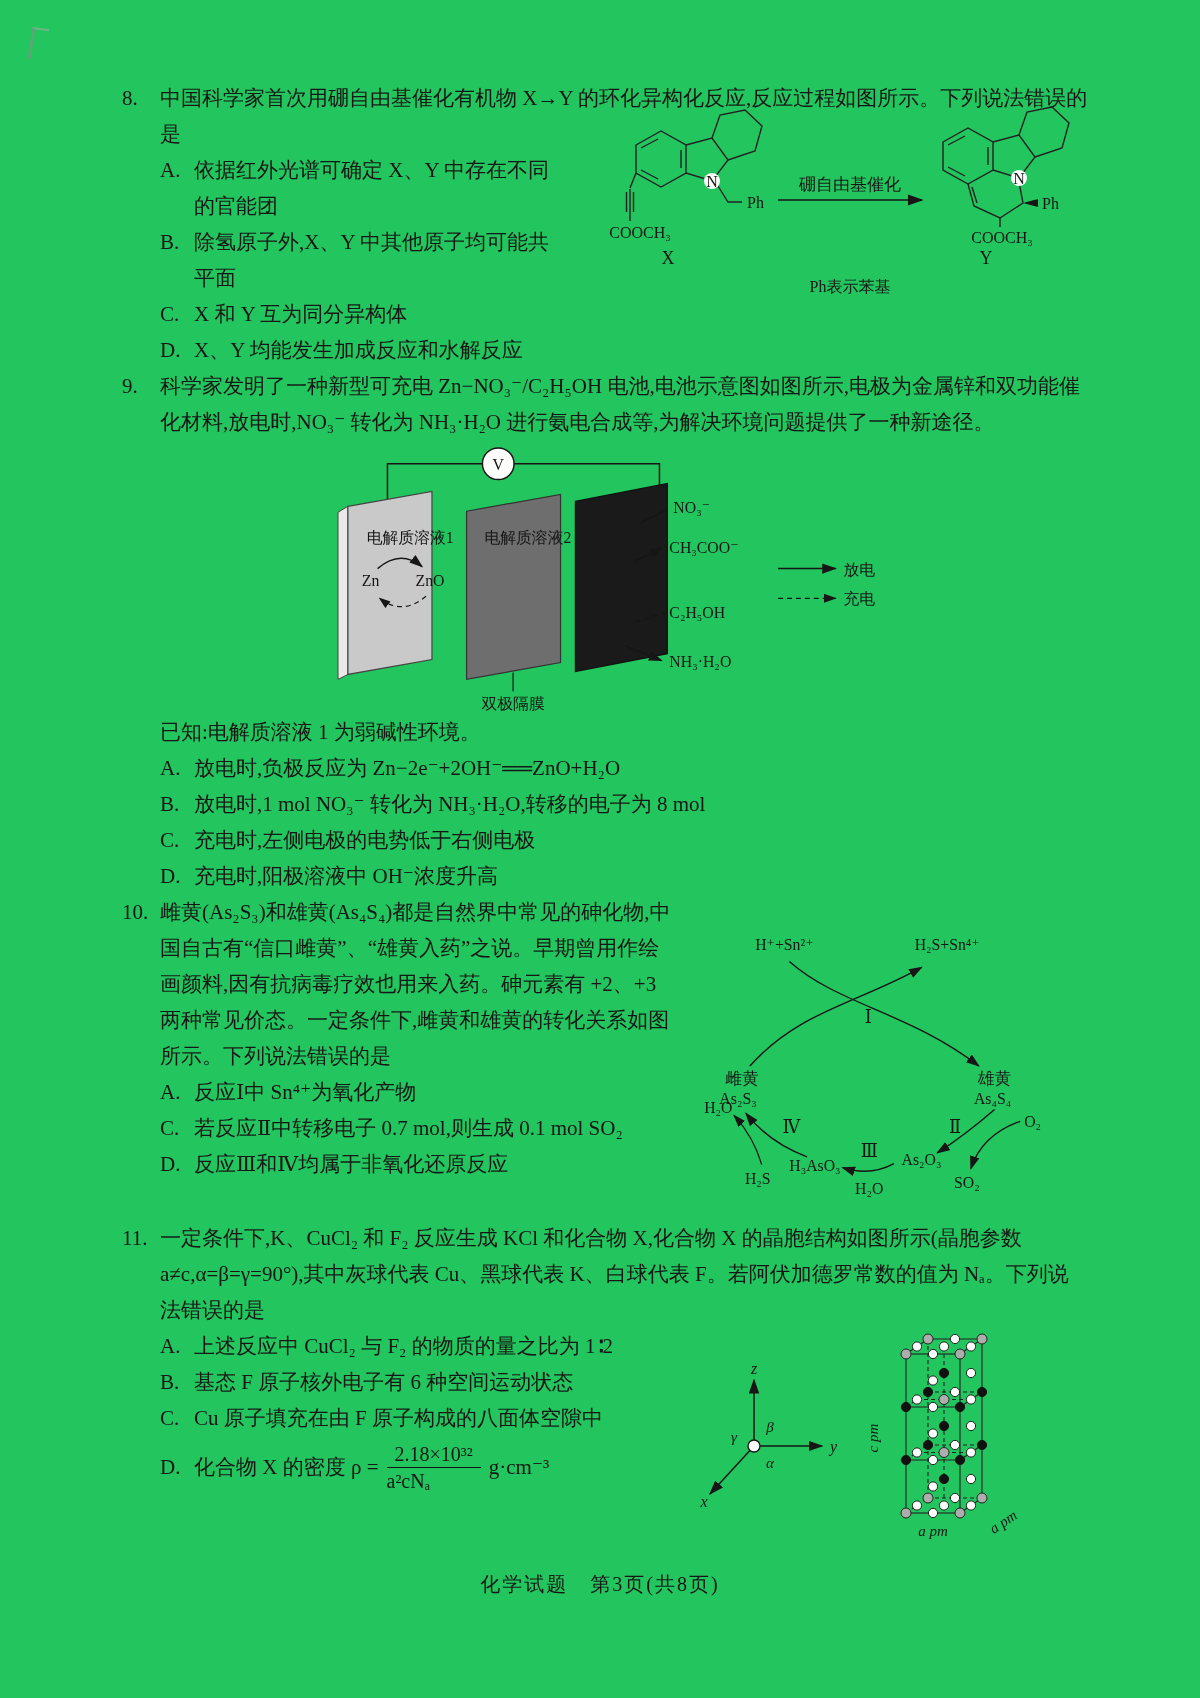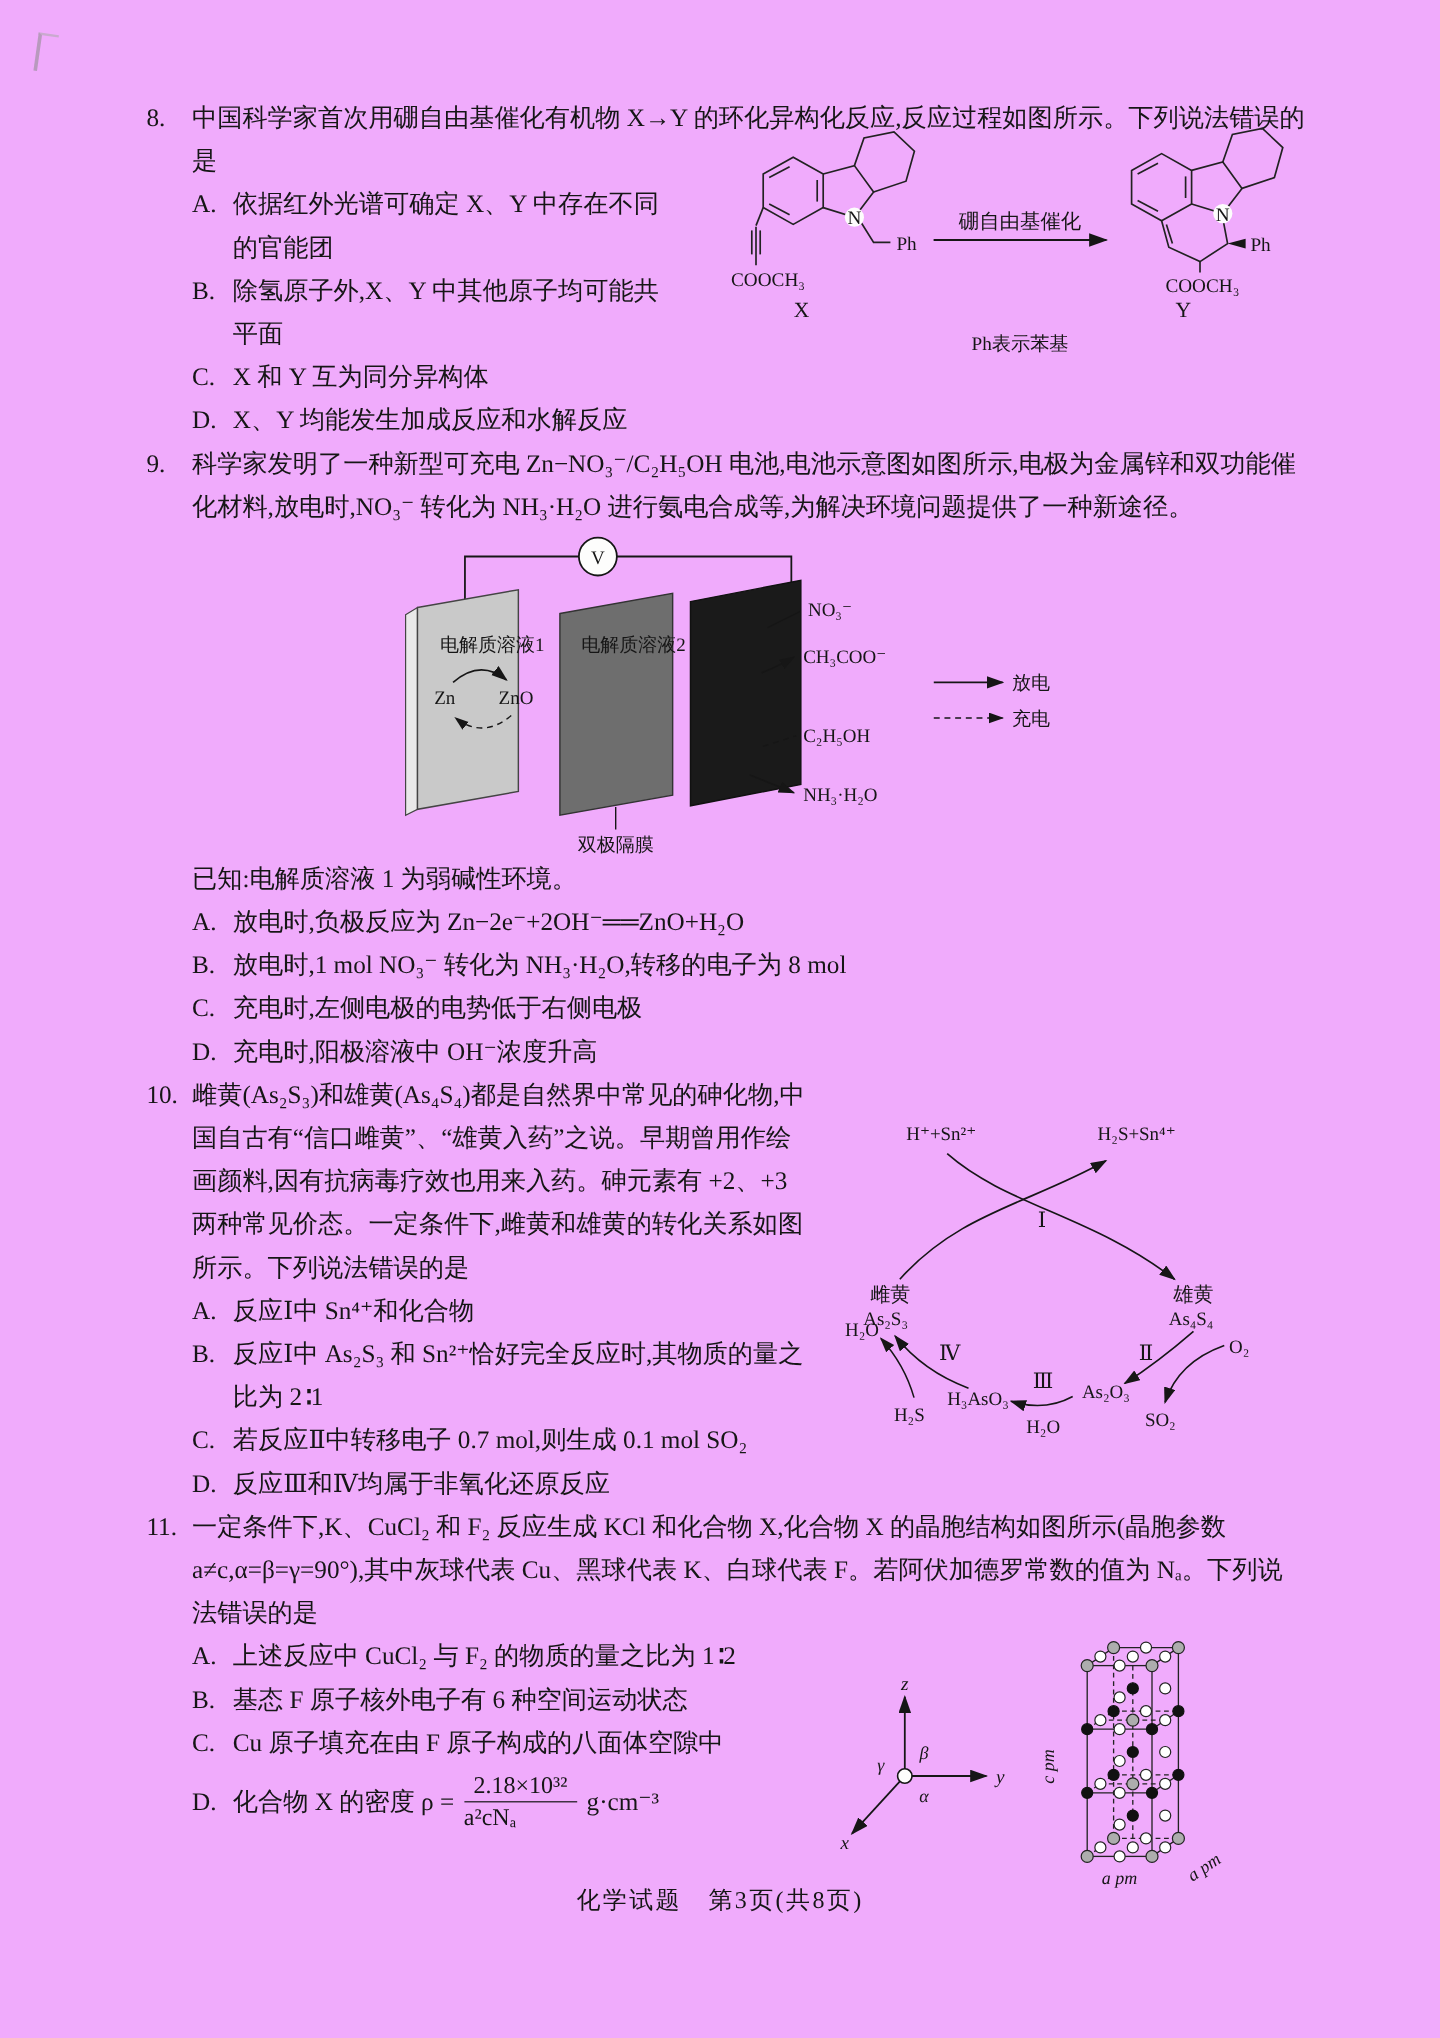--- a/index.html
+++ b/index.html
@@ -1,18 +1,18 @@
 <!DOCTYPE html>
 <html><head>
 <meta charset="utf-8">
 <style>
   html,body { margin:0; padding:0; background:#ffffff; }
   .sheet {
     position:relative; width:1200px; height:1698px; margin:0 auto;
-    background:#f0abfc; overflow:hidden;
+    background:#22c55e; overflow:hidden;
     font-family:"Liberation Serif","DejaVu Serif",serif;
     color:#161616; font-size:21px; line-height:36px;
   }
   .content { padding:80px 112px 0 122px; }
   .q { position:relative; }
   .stem { padding-left:38px; text-indent:-38px; }
   .qnum { display:inline-block; width:38px; text-indent:0; }
   .opt { padding-left:72px; text-indent:-34px; }
   .olabel { display:inline-block; width:34px; text-indent:0; }
   .plainline { padding-left:38px; }
@@ -209,22 +209,21 @@
           <text x="102" y="216" font-size="18" text-anchor="middle">Ⅳ</text>
           <text x="28" y="196" font-size="16" text-anchor="middle">H₂O</text>
           <text x="68" y="268" font-size="16" text-anchor="middle">H₂S</text>
         </svg>
       </div>
 
       <div class="stem">
         <span class="qnum">10.</span><span>雌黄(As₂S₃)和雄黄(As₄S₄)都是自然界中常见的砷化物,中国自古有“信口雌黄”、“雄黄入药”之说。早期曾用作绘画颜料,因有抗病毒疗效也用来入药。砷元素有 +2、+3 两种常见价态。一定条件下,雌黄和雄黄的转化关系如图所示。下列说法错误的是</span>
       </div>
       <div class="opts">
-        <div class="opt"><span class="olabel">A.</span><span>反应Ⅰ中 Sn⁴⁺和化合物</span></div>
-        <div class="opt"><span class="olabel">B.</span><span>反应Ⅰ中 As₂S₃ 和 Sn²⁺恰好完全反应时,其物质的量之比为 2∶1</span></div>
+        <div class="opt"><span class="olabel">A.</span><span>反应Ⅰ中 Sn⁴⁺为氧化产物</span></div>
         <div class="opt"><span class="olabel">C.</span><span>若反应Ⅱ中转移电子 0.7 mol,则生成 0.1 mol SO₂</span></div>
         <div class="opt"><span class="olabel">D.</span><span>反应Ⅲ和Ⅳ均属于非氧化还原反应</span></div>
       </div>
       <div class="clear"></div>
     </div>
 
     <div class="q">
       <div class="stem">
         <span class="qnum">11.</span><span>一定条件下,K、CuCl₂ 和 F₂ 反应生成 KCl 和化合物 X,化合物 X 的晶胞结构如图所示(晶胞参数 a≠c,α=β=γ=90°),其中灰球代表 Cu、黑球代表 K、白球代表 F。若阿伏加德罗常数的值为 Nₐ。下列说法错误的是</span>
       </div>

